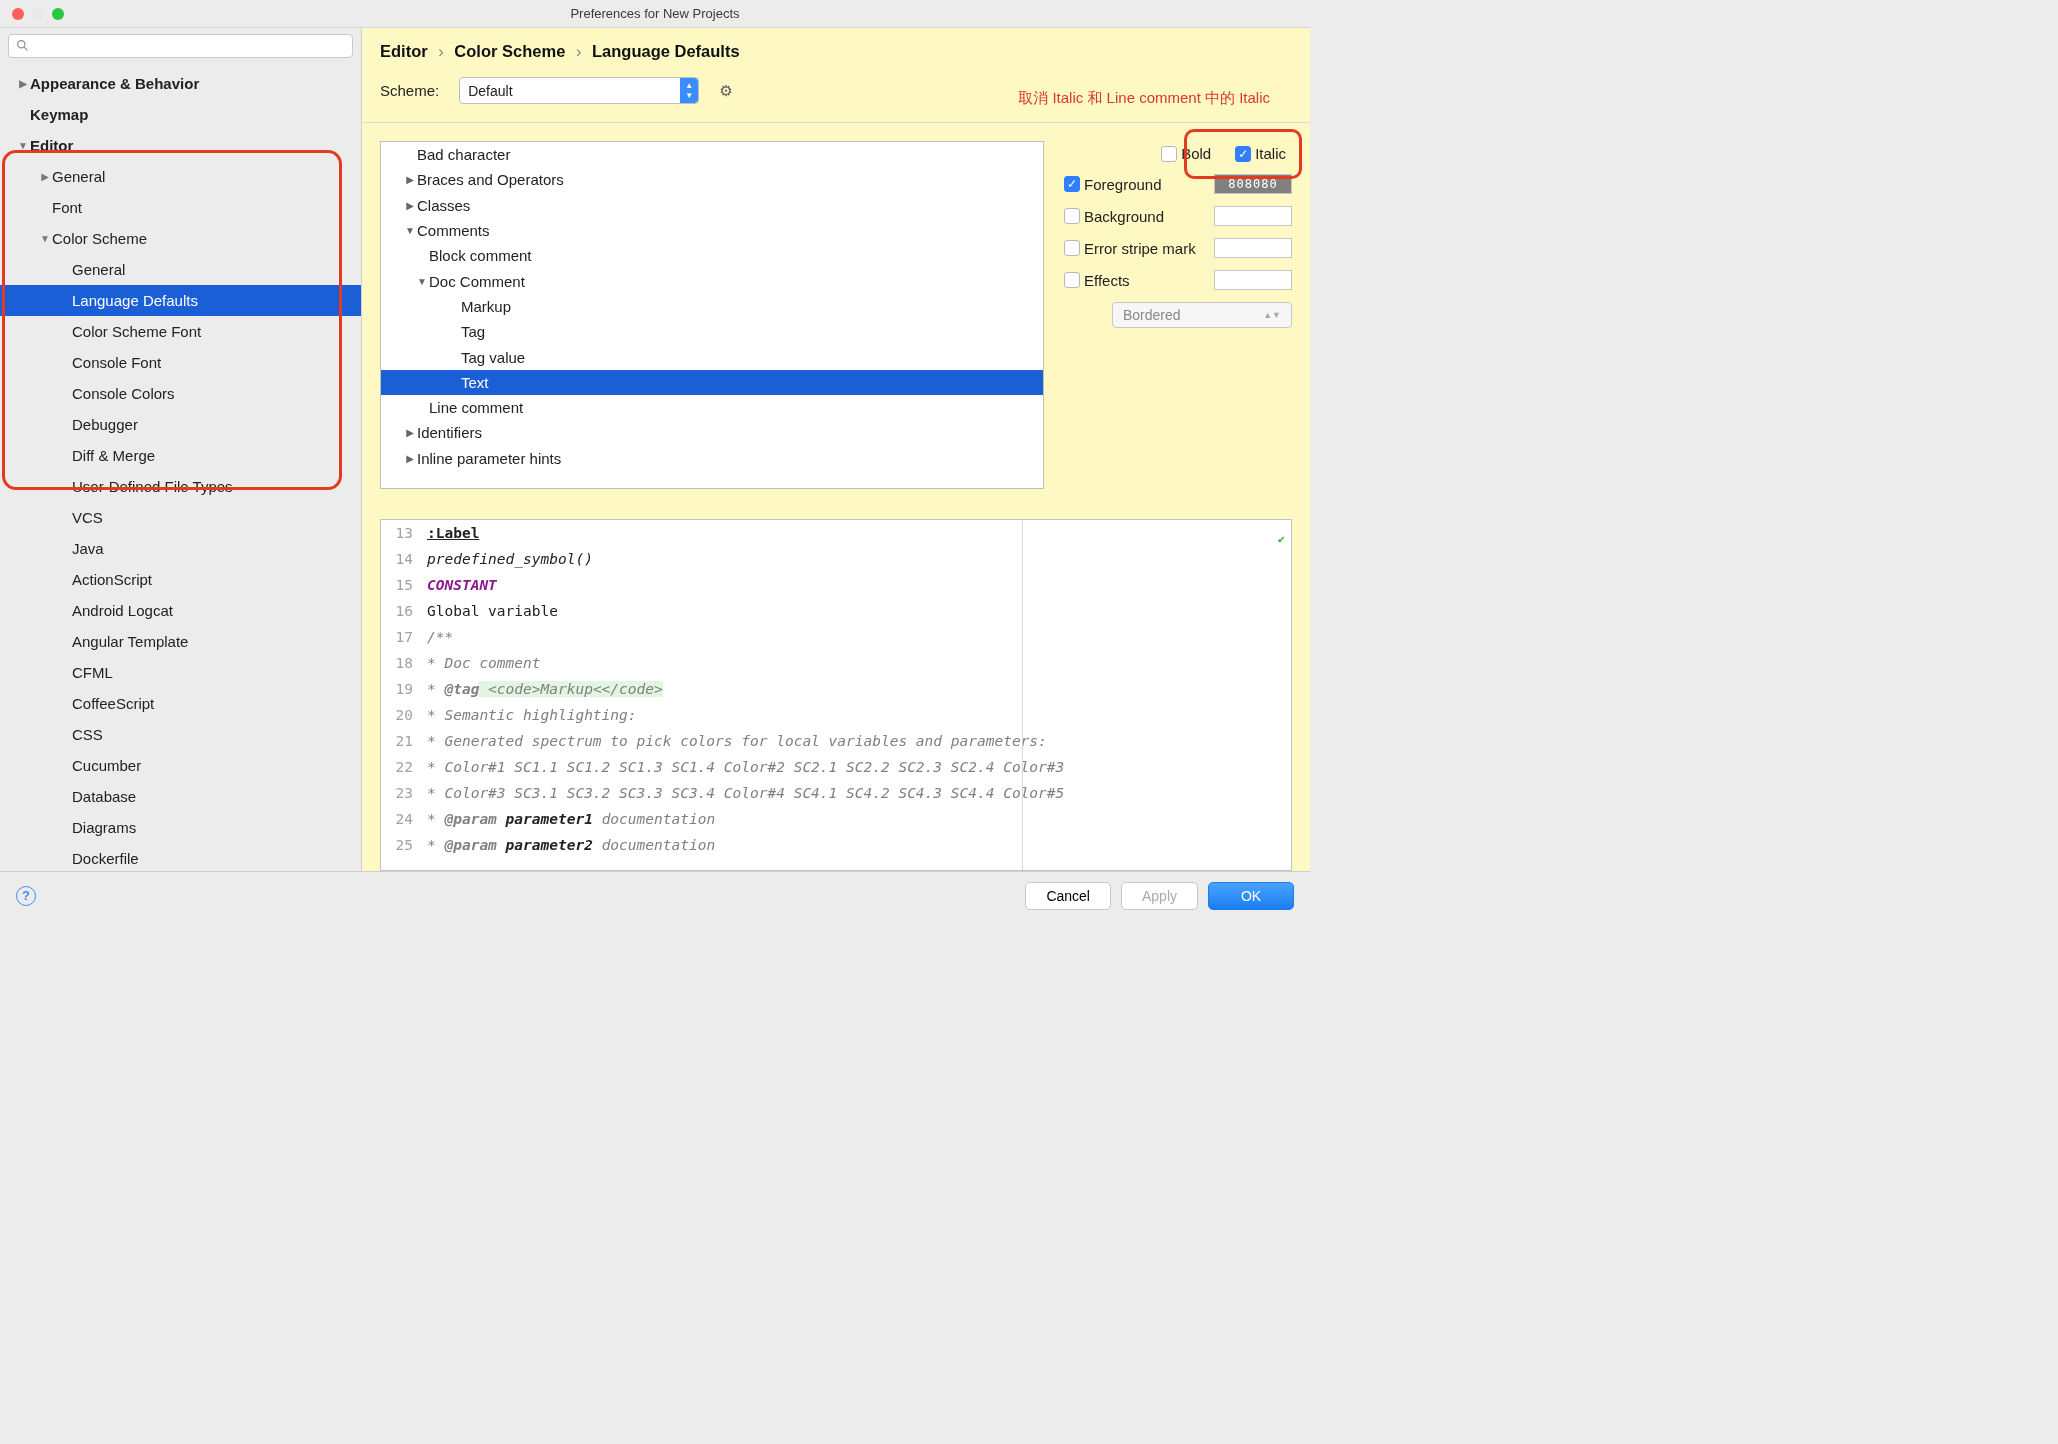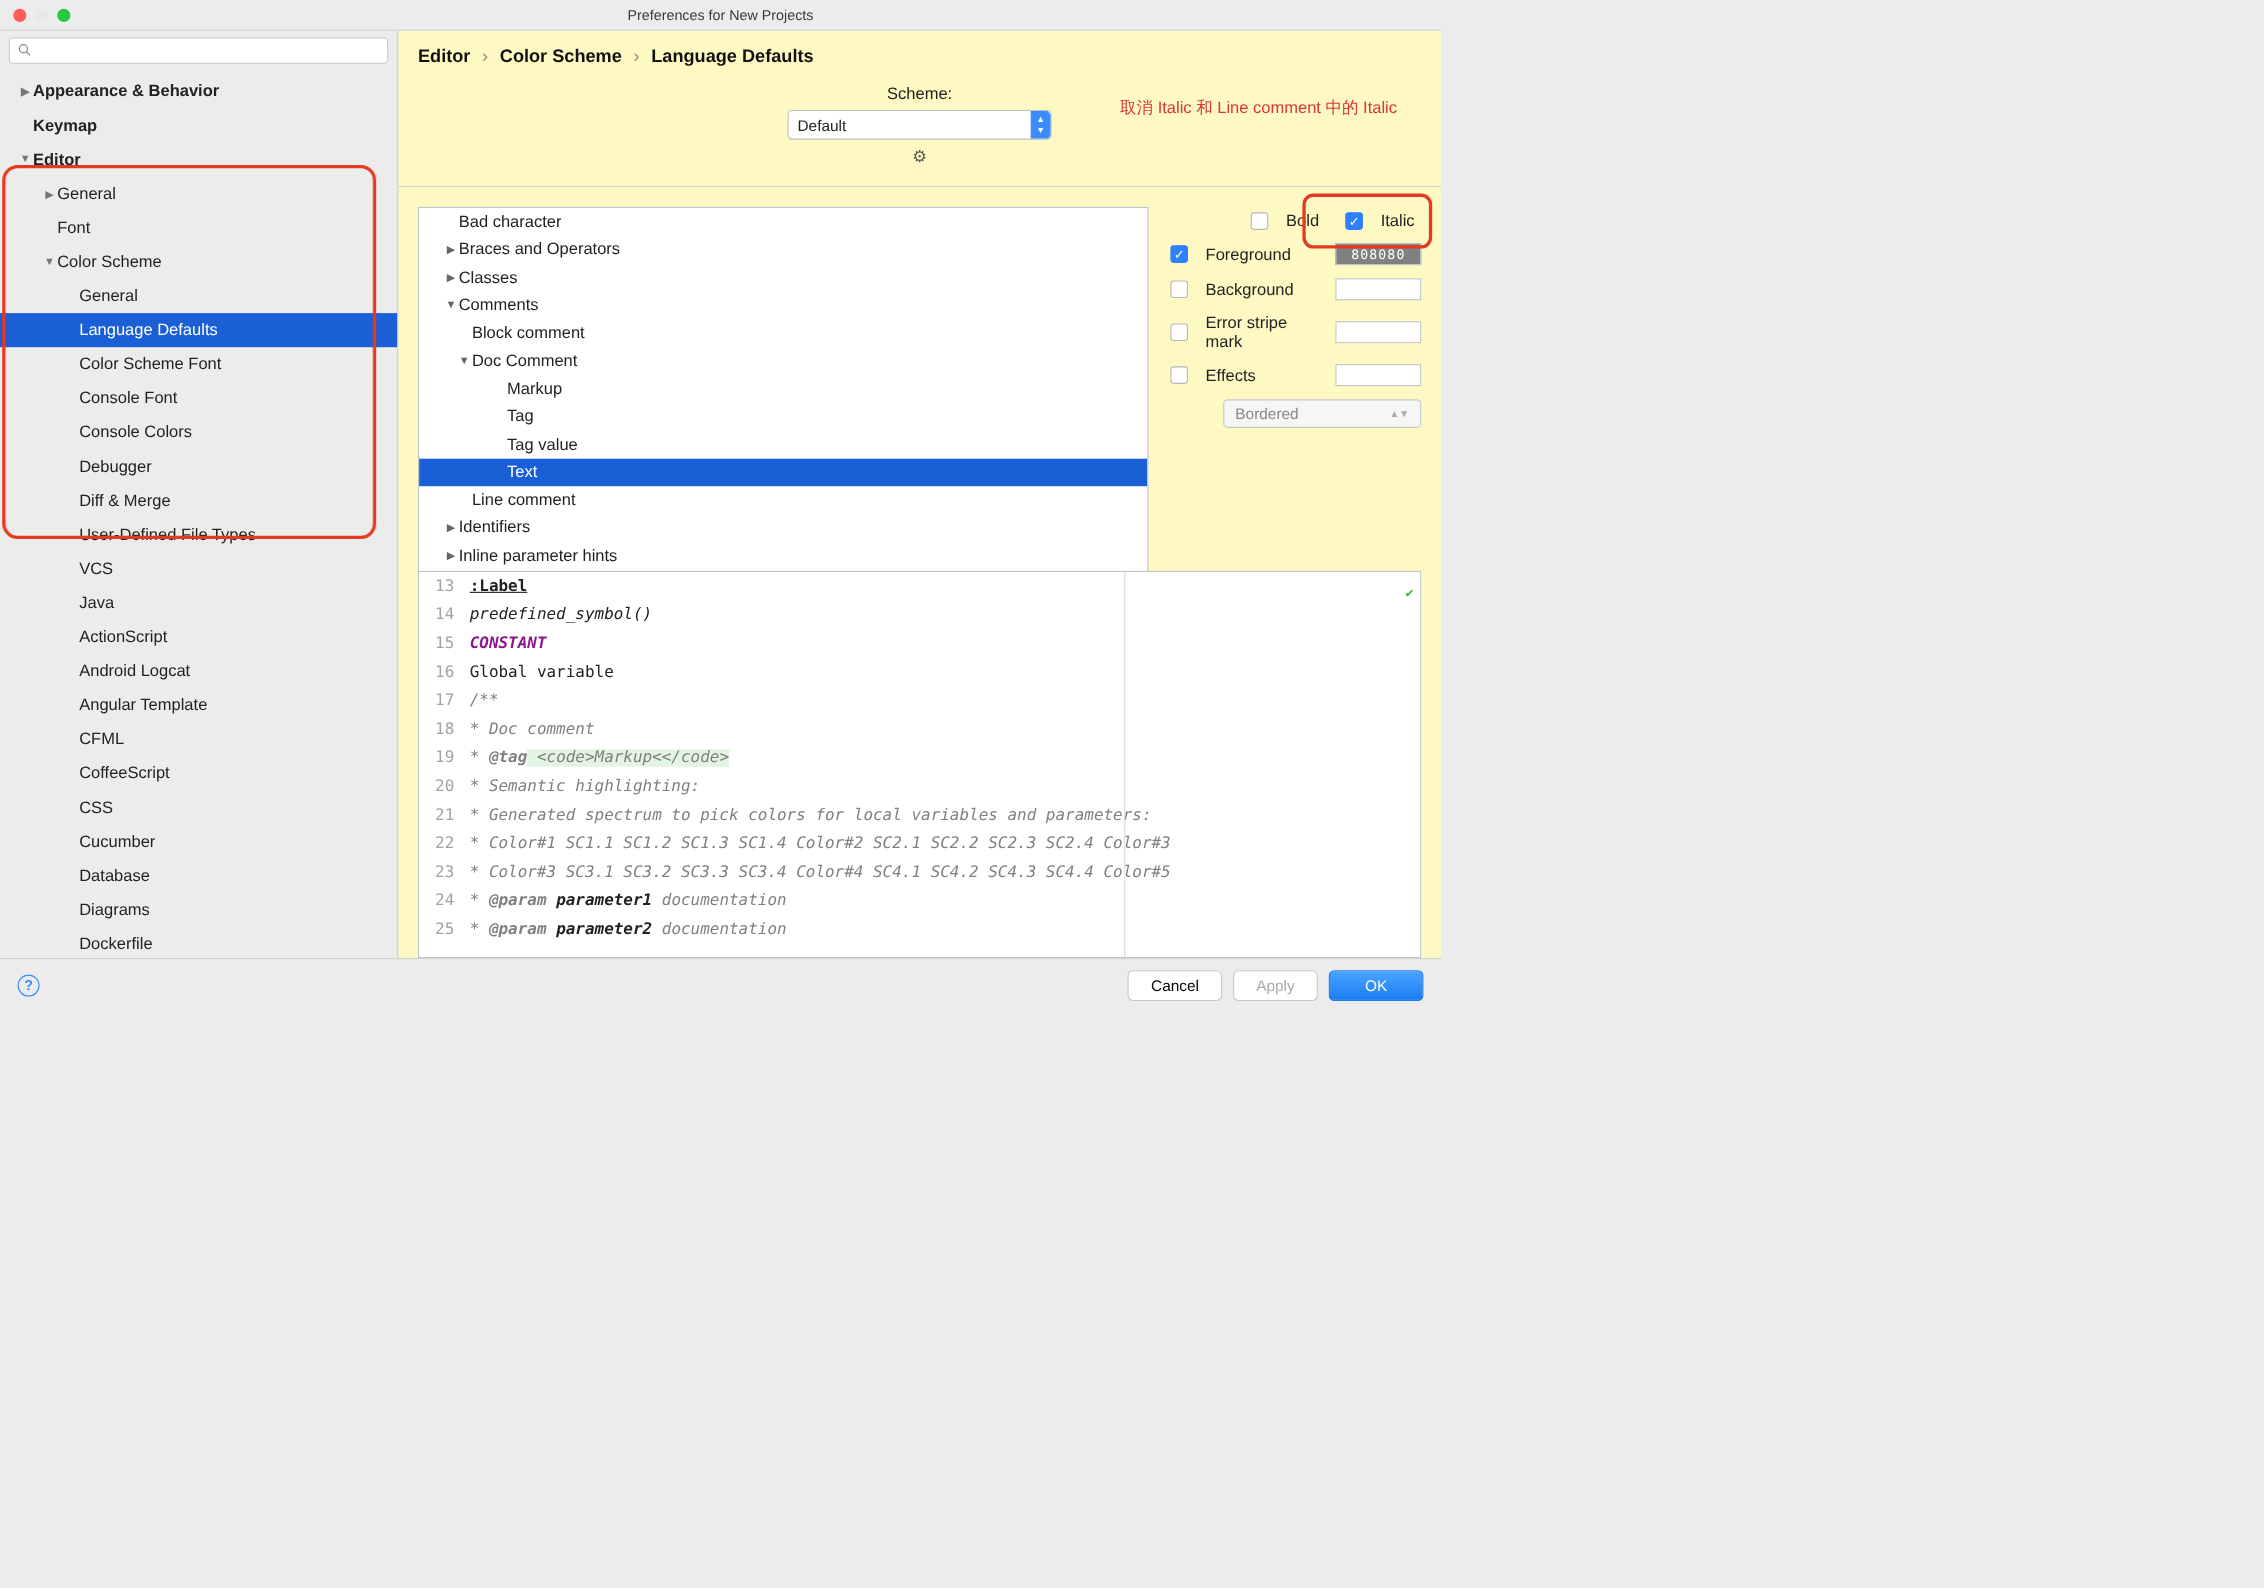--- a/index.html
+++ b/index.html
@@ -50,21 +50,21 @@
   .pad0 { padding-left: 18px; }
   .pad1 { padding-left: 40px; }
   .pad2 { padding-left: 60px; }
   .hl-red { position: absolute; border: 3px solid #e33a24; border-radius: 14px; pointer-events: none; }
   .hl-left { left: 2px; top: 122px; width: 340px; height: 340px; }
 
   
   .main { flex: 1; display: flex; flex-direction: column; background: #fef9c3; min-width: 0; }
   .crumbs { padding: 14px 18px 8px; font-size: 16.5px; font-weight: 600; color: #111; }
   .crumbs .sep { color: #888; margin: 0 6px; font-weight: 400; }
-  .scheme-row { display: flex; align-items: center; gap: 6px; padding: 8px 18px 18px; border-bottom: 1px solid #d7d7d7; position: relative; flex-direction: column; }
+  .scheme-row { display: flex; align-items: center; gap: 20px; padding: 8px 18px 18px; border-bottom: 1px solid #d7d7d7; position: relative; }
   .scheme-row label { font-size: 15px; }
   .scheme-sel {
     width: 240px; height: 27px; border: 1px solid #bdbdbd; border-radius: 4px; background: #fff;
     display: flex; align-items: center; padding: 0 8px; font-size: 14px; position: relative;
   }
   .scheme-sel .upd { position:absolute; right:0; top:0; bottom:0; width:18px; background:#3b8cff; border-radius:0 4px 4px 0; display:flex; flex-direction:column; align-items:center; justify-content:center; color:#fff; font-size:8px; gap:1px;}
   .gear { font-size: 15px; color: #5a5a5a; }
   .annot { position: absolute; right: 40px; top: 20px; color: #d93636; font-size: 15px; }
 
   .center { flex: 1; display: flex; padding: 18px 18px 0 18px; gap: 20px; min-height: 0; }
@@ -74,21 +74,21 @@
   }
   .atn { display: flex; align-items: center; height: 25.3px; padding-left: 10px; }
   .atn.sel { background: #1b5fd6; color: #fff; }
   .atn .arrow { color: #666; }
   .atn.sel .arrow { color:#fff; }
   .ap0 { padding-left: 24px; }
   .ap1 { padding-left: 36px; }
   .ap2 { padding-left: 68px; }
 
   .props { flex:1; display:flex; flex-direction:column; gap:12px; padding-top:4px; position:relative; }
-  .prow { display:flex; align-items:center; gap:16px; font-size:15px; }
+  .prow { display:flex; align-items:center; gap:4px; font-size:15px; }
   .prow .lbl { flex:1; }
   .chk { width:16px; height:16px; border:1px solid #b7b7b7; border-radius:3px; background:#fff; display:inline-flex; align-items:center; justify-content:center; }
   .chk.on { background:#2f7fff; border-color:#2f7fff; color:#fff; font-size:12px; }
   .swatch { width:78px; height:20px; border:1px solid #c4c4c4; background:#fff; }
   .swatch.fg { background:#808080; color:#fff; font-family:monospace; font-size:12px; display:flex; align-items:center; justify-content:center; letter-spacing:1px; }
   .hl-italic { position:absolute; top:-12px; right:-10px; width:118px; height:50px; border:3px solid #e33a24; border-radius:10px; pointer-events:none; }
   .top-checks { display:flex; gap:24px; justify-content:flex-end; padding-right:6px; }
   .combo { width:180px; height:26px; border:1px solid #c7c7c7; border-radius:4px; background:#f6f6f6; color:#888; font-size:14px; padding:0 10px; display:flex; align-items:center; justify-content:space-between; margin-left:auto; }
 
   

